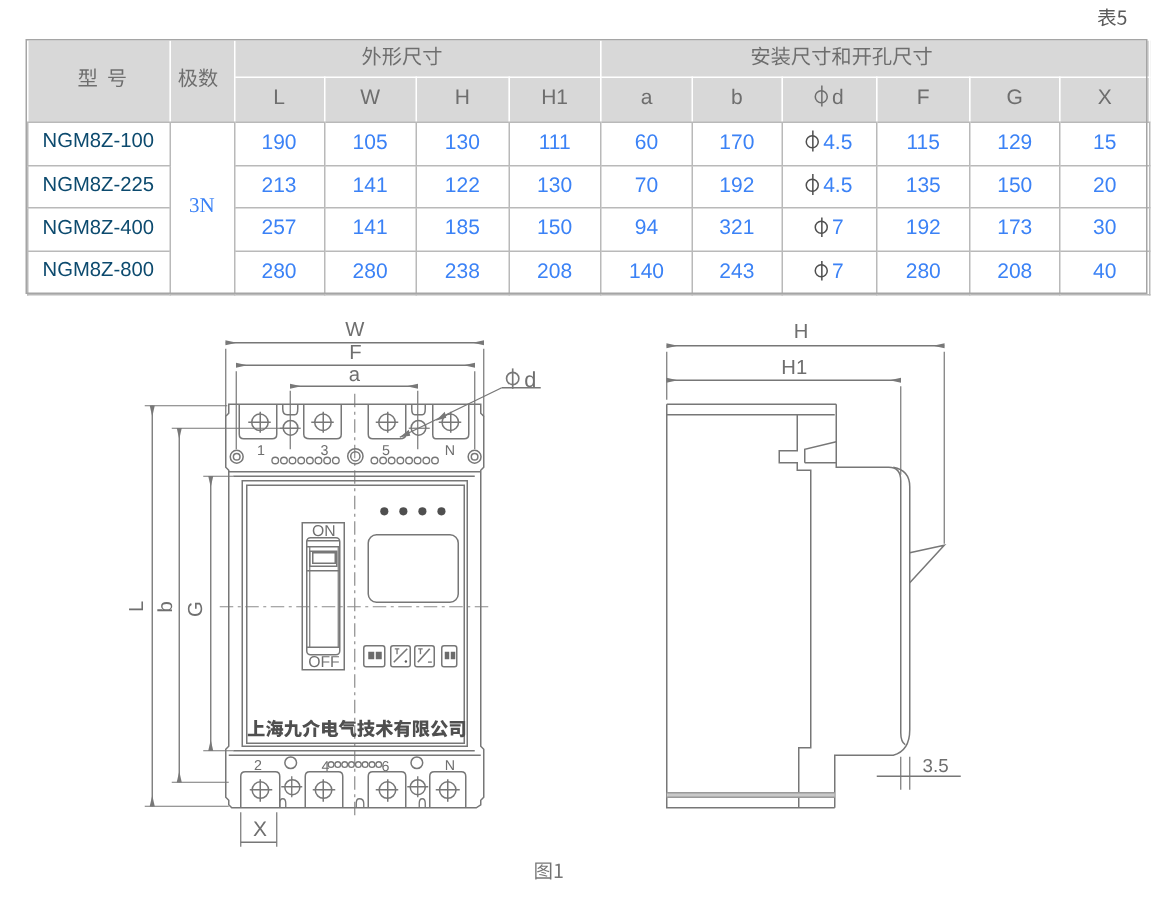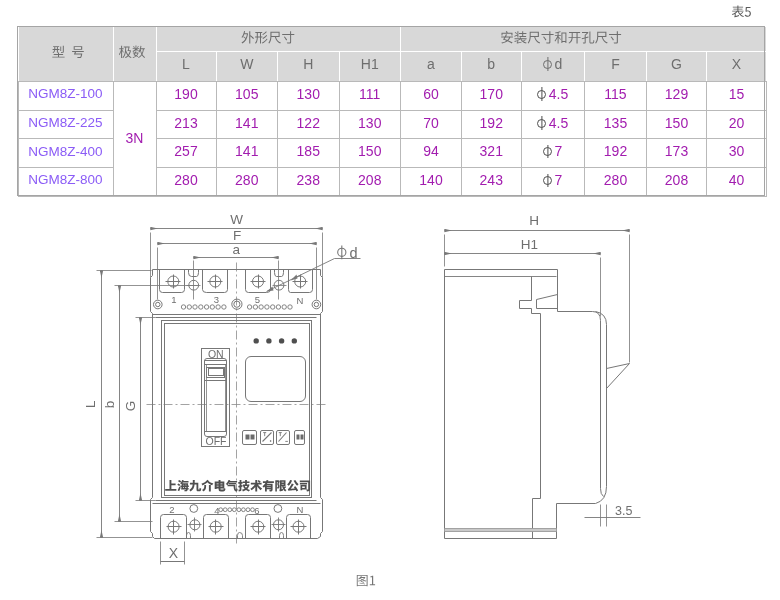--- a/index.html
+++ b/index.html
@@ -1,26 +1,26 @@
 <!DOCTYPE html>
 <html><head><meta charset="utf-8">
 <style>
   html,body { margin:0; padding:0; background:#ffffff; }
   #page { position:relative; width:780px; height:600px; overflow:hidden;
            font-family:"Liberation Sans", sans-serif; background:#fff; }
   #dims { position:absolute; left:17.5px; top:26px; border-collapse:collapse; table-layout:fixed; }
   #dims td { border:1px solid #b9b9b9; text-align:center; vertical-align:middle;
-              font-size:14px; color:#a21caf; padding:0; }
+              font-size:14px; color:#3b82f6; padding:0; }
   #dims tr.h td { background:#d8d8d8; border:1px solid #fff; color:#6e6e6e; }
   #dims tr.h1 td { height:24px; }
   #dims tr.h2 td { height:23px; padding-bottom:6px; border-bottom-color:#b9b9b9; }
   #dims td.span2 { border-bottom-color:#b9b9b9 !important; }
   #dims tr.d td { height:23.7px; padding-bottom:4px; }
-  #dims td.mod { font-size:13.5px; color:#8b5cf6; }
-  #dims tr.d td.pole { padding-bottom:2px; }
+  #dims td.mod { font-size:13.5px; color:#0c4a6e; }
+  #dims tr.d td.pole { padding-bottom:2px;font-family:Liberation Serif, serif; }
   .phi { display:inline-block; width:7px; height:7px; border:1.1px solid #4f4f4f; border-radius:50%;
            position:relative; margin-right:2.5px; }
   .phi::after { content:''; position:absolute; left:50%; top:-3.4px; height:13.4px; width:1.1px;
            background:#4f4f4f; transform:translateX(-55%); }
   .hphi { border-color:#6e6e6e; }
   .hphi::after { background:#6e6e6e; }
   svg { position:absolute; left:0; top:0; }
   text { font-family:"Liberation Sans", sans-serif; fill:#6f6f6f; }
 </style></head>
 <body>

